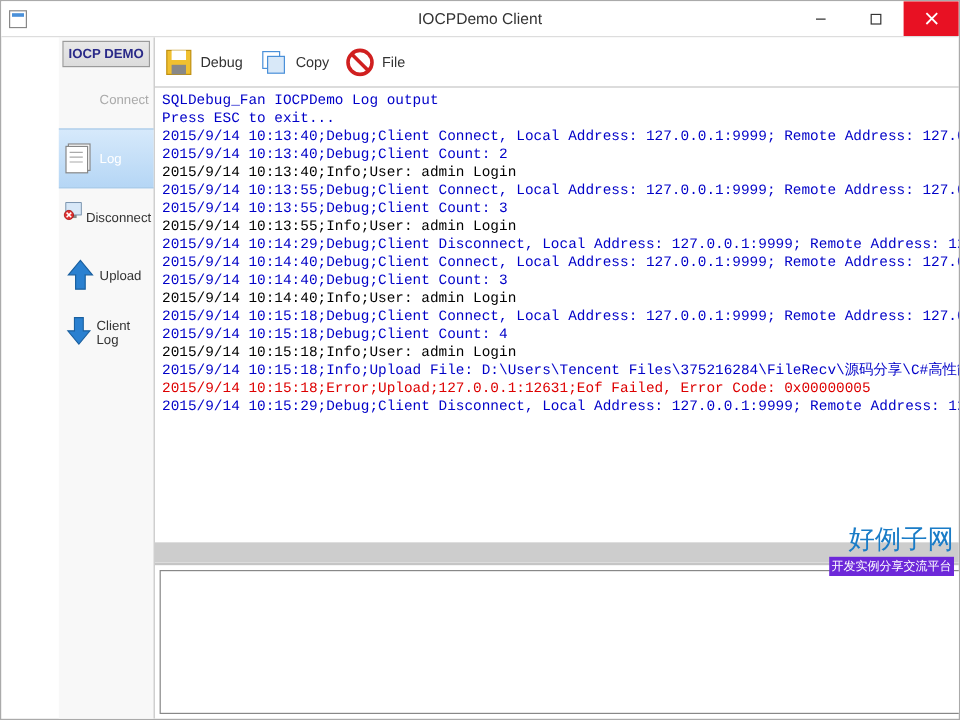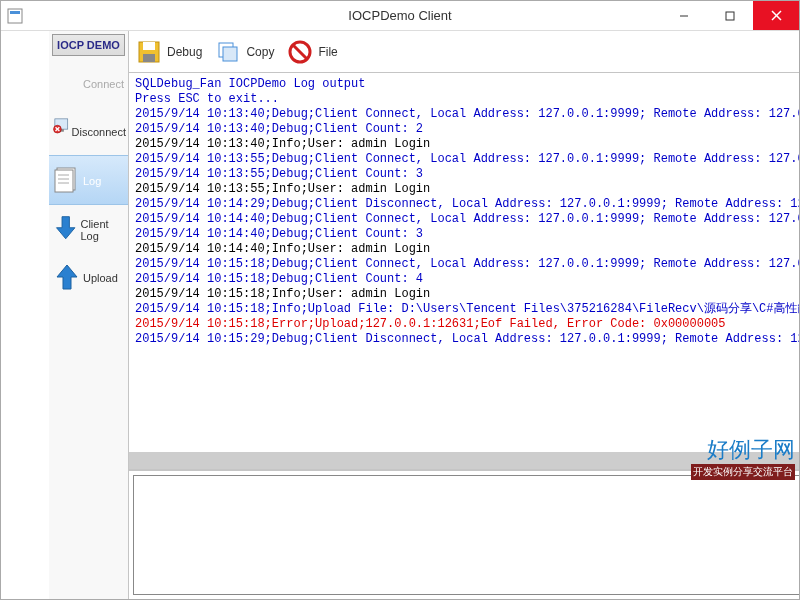--- a/index.html
+++ b/index.html
@@ -25,21 +25,21 @@
 .log-area { flex: 1; overflow: auto; border-bottom: 1px solid #c5c5c5; position: relative; }
 .log-text { font-family: "Courier New", monospace; font-size: 12px; padding: 4px 6px; line-height: 15px; white-space: nowrap; }
 .log-line { color: #0000c8; }
 .log-line.info { color: #000; }
 .log-line.error { color: #d00; }
 .bottom-panel { border-top: 1px solid #c5c5c5; }
 .bottom-text { height: 120px; margin: 4px; border: 1px solid #888; background: #fff; overflow: auto; }
 .scrollbar-h { position: absolute; left: 0; right: 17px; bottom: 0; height: 17px; background: #f0f0f0; }
 .scrollbar-h-thumb { position: absolute; left: 0; bottom: 0; height: 17px; width: 85%; background: #cdcdcd; }
 .watermark-brand { position: absolute; right: 5px; bottom: 135px; font-weight: normal; font-size: 22px; color: #1a7cc7; pointer-events:none;}
-.watermark-sub { position: absolute; right: 5px; bottom: 120px; font-size: 10px; background:#7f1d1d; color:#fff; padding:1px 2px; pointer-events:none;}
+.watermark-sub { position: absolute; right: 5px; bottom: 120px; font-size: 10px; background:#6d28d9; color:#fff; padding:1px 2px; pointer-events:none;}
 svg { display: block; }
 </style>
 </head>
 <body>
 
 <div class="titlebar">
   <span class="titlebar-icon">
     <svg viewBox="0 0 16 16">
         <rect x="1" y="1" width="14" height="14" fill="#fff" stroke="#888"></rect>
         <rect x="3" y="3" width="10" height="3" fill="#4a90d9"></rect>
@@ -66,59 +66,59 @@
   </div>
 </div>
 
 <div class="main">
   <div class="sidebar">
     <div class="sidebar-header">IOCP DEMO</div>
     <div class="sidebar-item disabled">
       <span class="sidebar-icon"></span>
       <span>Connect</span>
     </div>
-    <div class="sidebar-item">
-      <span class="sidebar-icon">
-          <svg viewBox="0 0 32 32">
-            <rect x="6" y="6" width="20" height="16" fill="#d8e8f8" stroke="#5a7a9a"></rect>
-            <rect x="12" y="22" width="8" height="4" fill="#888"></rect>
-            <circle cx="10" cy="22" r="6" fill="#e03030" stroke="#a01010"></circle>
-            <line x1="7" y1="19" x2="13" y2="25" stroke="#fff" stroke-width="2"></line>
-            <line x1="13" y1="19" x2="7" y2="25" stroke="#fff" stroke-width="2"></line>
-          </svg>
-        </span>
-      <span>Disconnect</span>
-    </div>
     <div class="sidebar-item active">
       <span class="sidebar-icon">
           <svg viewBox="0 0 32 32">
             <rect x="6" y="4" width="18" height="22" fill="#fff" stroke="#888"></rect>
             <rect x="4" y="6" width="18" height="22" fill="#fff" stroke="#888"></rect>
             <line x1="7" y1="11" x2="18" y2="11" stroke="#aaa"></line>
             <line x1="7" y1="15" x2="18" y2="15" stroke="#aaa"></line>
             <line x1="7" y1="19" x2="18" y2="19" stroke="#aaa"></line>
           </svg>
         </span>
       <span>Log</span>
     </div>
     <div class="sidebar-item">
       <span class="sidebar-icon">
           <svg viewBox="0 0 32 32">
-            <path d="M16 28 L6 16 L12 16 L12 4 L20 4 L20 16 L26 16 Z" fill="#2a80d0" stroke="#1a60a0"></path>
+            <rect x="6" y="6" width="20" height="16" fill="#d8e8f8" stroke="#5a7a9a"></rect>
+            <rect x="12" y="22" width="8" height="4" fill="#888"></rect>
+            <circle cx="10" cy="22" r="6" fill="#e03030" stroke="#a01010"></circle>
+            <line x1="7" y1="19" x2="13" y2="25" stroke="#fff" stroke-width="2"></line>
+            <line x1="13" y1="19" x2="7" y2="25" stroke="#fff" stroke-width="2"></line>
           </svg>
         </span>
-      <span>Client Log</span>
+      <span>Disconnect</span>
     </div>
     <div class="sidebar-item">
       <span class="sidebar-icon">
           <svg viewBox="0 0 32 32">
             <path d="M16 4 L26 16 L20 16 L20 28 L12 28 L12 16 L6 16 Z" fill="#2a80d0" stroke="#1a60a0"></path>
           </svg>
         </span>
       <span>Upload</span>
+    </div>
+    <div class="sidebar-item">
+      <span class="sidebar-icon">
+          <svg viewBox="0 0 32 32">
+            <path d="M16 28 L6 16 L12 16 L12 4 L20 4 L20 16 L26 16 Z" fill="#2a80d0" stroke="#1a60a0"></path>
+          </svg>
+        </span>
+      <span>Client Log</span>
     </div>
   </div>
 
   <div class="content">
     <div class="toolbar">
       <div class="toolbar-btn">
         <span class="toolbar-icon">
             <svg viewBox="0 0 24 24">
               <rect x="2" y="2" width="20" height="20" fill="#f0c030" stroke="#c09010"></rect>
               <rect x="6" y="2" width="12" height="8" fill="#fff"></rect>

